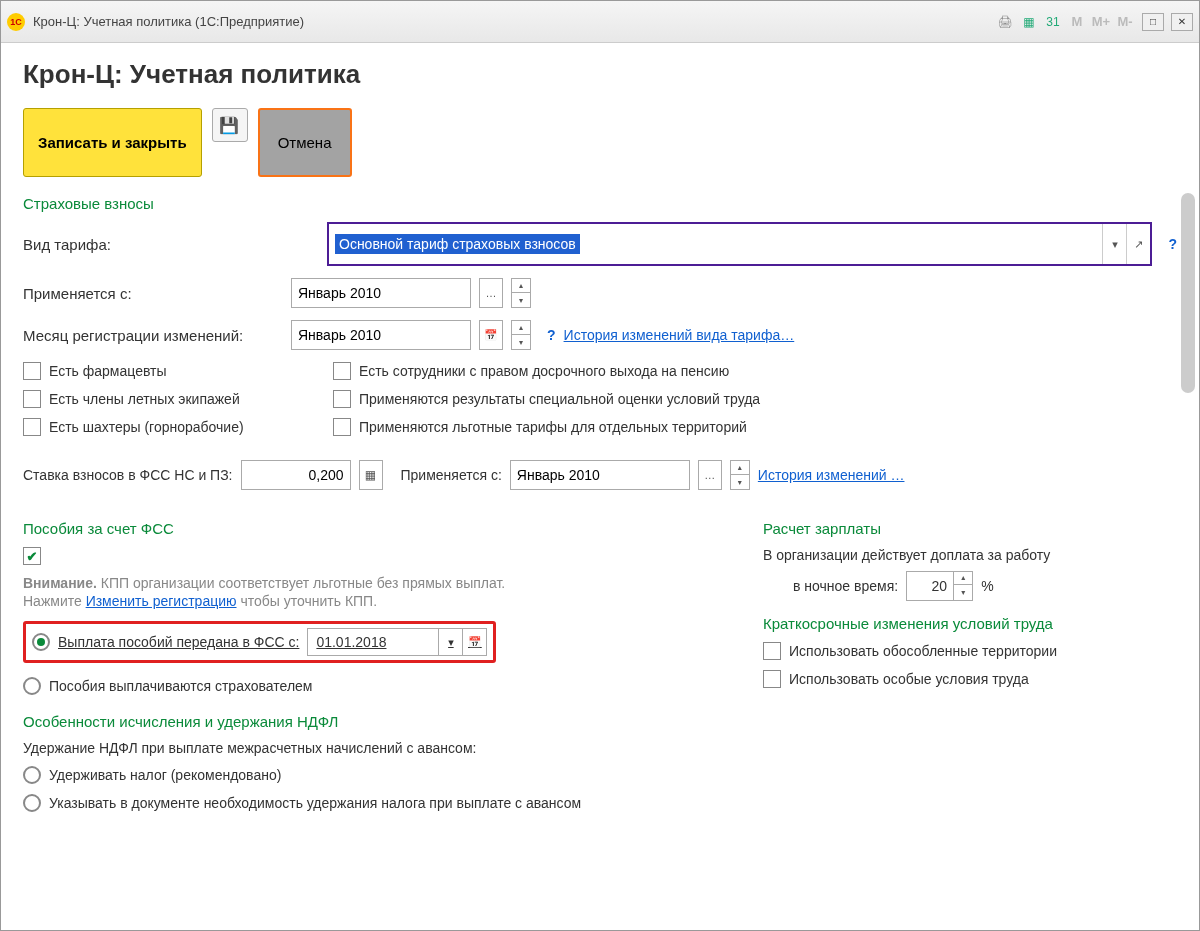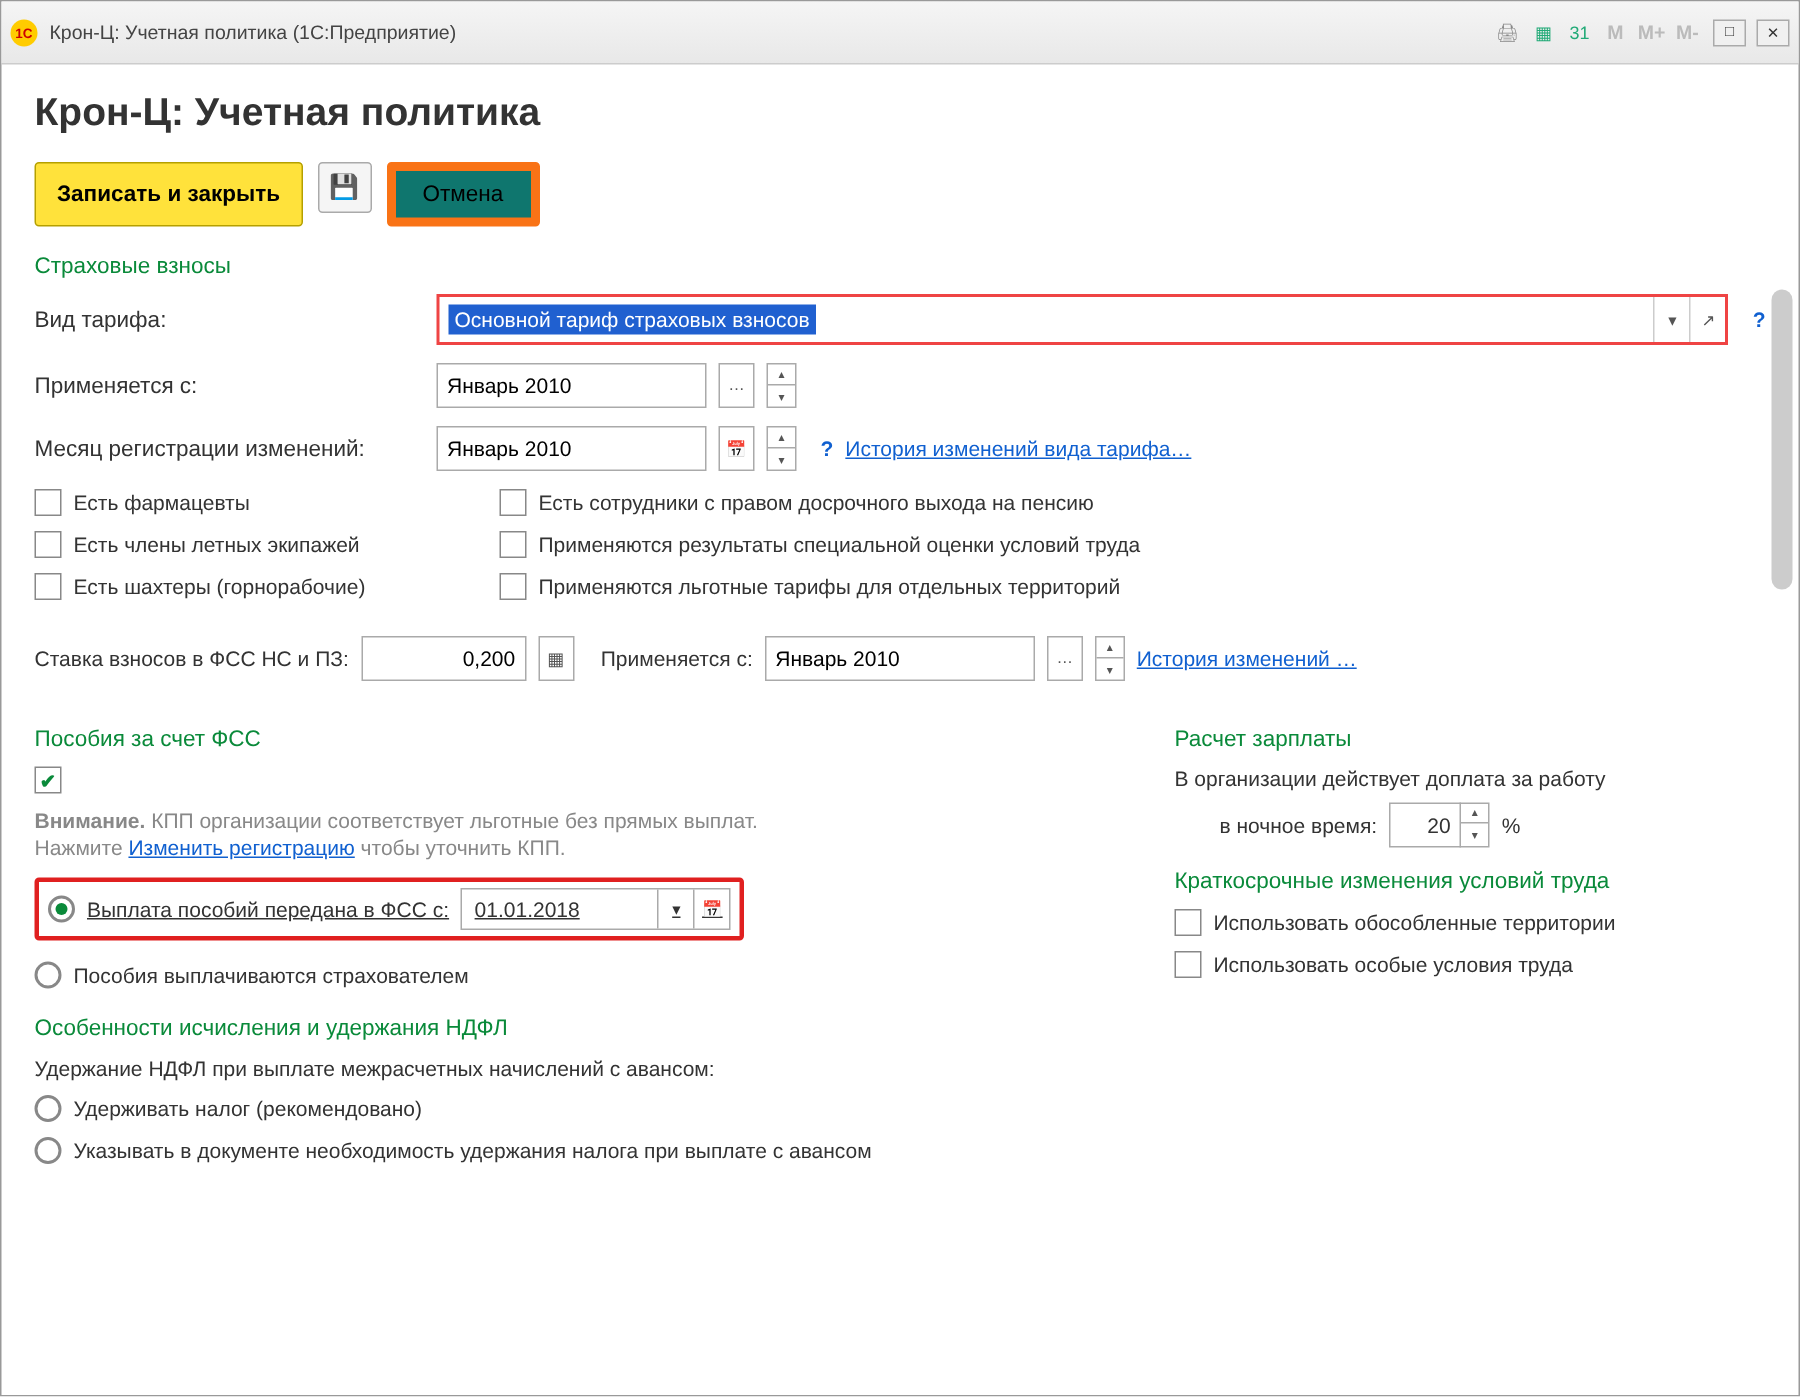--- a/index.html
+++ b/index.html
@@ -11,37 +11,37 @@
 .titlebar .tb-icons { display: flex; gap: 4px; align-items: center; }
 .titlebar .tb-icon { width: 20px; height: 20px; display: flex; align-items: center; justify-content: center; font-size: 12px; color: #888; cursor: pointer; }
 .titlebar .tb-icon.cal { color: #2a7; }
 .titlebar .tb-icon.grey { color: #bbb; font-weight: bold; font-size: 13px; }
 .titlebar .win-btn { width: 22px; height: 18px; border: 1px solid #aaa; background: #f0f0f0; display: flex; align-items: center; justify-content: center; font-size: 10px; margin-left: 3px; cursor: pointer; }
 .content { padding: 16px 22px; position: relative; height: calc(100% - 28px); overflow: hidden; }
 .page-title { font-size: 26px; font-weight: bold; color: #333; margin-bottom: 18px; }
 .toolbar { display: flex; gap: 10px; margin-bottom: 18px; }
 .btn-primary { background: #ffe23b; border: 1px solid #b5a000; padding: 7px 14px; font-weight: bold; font-size: 15px; cursor: pointer; border-radius: 3px; }
 .btn-icon { width: 36px; height: 34px; border: 1px solid #aaa; background: #f5f5f5; display: flex; align-items: center; justify-content: center; cursor: pointer; border-radius: 3px; font-size: 16px; }
-.btn-secondary { border: 6px solid #f97316; background: #0f766e; padding: 7px 18px; font-size: 15px; cursor: pointer; border-radius: 3px; }
+.btn-secondary { border: 2px solid #f97316; background: #a3a3a3; padding: 24px 18px; font-size: 15px; cursor: pointer; border-radius: 3px; }
 .section-title { color: #0a8a3a; font-size: 15px; margin-bottom: 10px; }
 .row { display: flex; align-items: center; margin-bottom: 12px; gap: 8px; }
 .label { width: 260px; font-size: 15px; }
-.input-select { border: 2px solid #ef4444; background: #fff; height: 34px; display: flex; align-items: center; padding: 0 6px; position: relative; flex:1; }
+.input-select { border: 2px solid #4c1d95; background: #fff; height: 44px; display: flex; align-items: center; padding: 0 6px; position: relative; flex:1;margin-left:36px; }
 .input-select .sel-text { background: #2060d0; color: #fff; padding: 2px 4px; }
 .input-select .sel-btns { position: absolute; right: 0; top: 0; bottom: 0; display: flex; }
 .mini-btn { width: 24px; border-left: 1px solid #ccc; display: flex; align-items: center; justify-content: center; cursor: pointer; font-size: 11px; color: #555; }
 .help { color: #1060d0; font-weight: bold; margin-left: 8px; cursor: pointer; }
 .text-input { border: 1px solid #aaa; height: 30px; padding: 0 6px; font-size: 14px; background: #fff; }
 .spin { display: flex; flex-direction: column; border: 1px solid #aaa; height: 30px; }
 .spin div { width: 18px; height: 14px; border-bottom: 1px solid #aaa; display: flex; align-items: center; justify-content: center; font-size: 8px; cursor: pointer; color: #555;}
 .spin div:last-child { border-bottom: none; }
 .link { color: #1060d0; text-decoration: underline; cursor: pointer; }
 .checkbox-row { display: flex; align-items: center; gap: 8px; margin-bottom: 10px; }
 .cb { width: 18px; height: 18px; border: 1px solid #888; background: #fff; display: flex; align-items: center; justify-content: center; cursor: pointer; font-size: 13px; color: #0a8a3a; font-weight: bold; }
-.two-col { display: flex; gap: 40px; }
+.two-col { display: flex; gap: 20px; }
 .col { flex: 1; }
 .muted { color: #888; }
 .radio { width: 18px; height: 18px; border: 2px solid #888; border-radius: 50%; display: flex; align-items: center; justify-content: center; cursor: pointer; flex-shrink: 0; }
 .radio.sel::after { content: ''; width: 8px; height: 8px; background: #0a8a3a; border-radius: 50%; }
 .highlight-box { border: 3px solid #e02020; padding: 4px 6px; display: inline-flex; align-items: center; gap: 8px; border-radius: 3px; text-decoration: underline; }
 .date-input { border: 1px solid #aaa; height: 28px; display: flex; align-items: center; }
 .date-input .di-text { padding: 0 8px; width: 130px; }
 .date-input .di-btn { width: 24px; border-left: 1px solid #aaa; height: 100%; display: flex; align-items: center; justify-content: center; cursor: pointer; font-size: 11px; }
 .num-input-wrap { display: flex; align-items: center; border: 1px solid #aaa; height: 30px; }
 .num-input-wrap .ni-val { width: 46px; text-align: right; padding: 0 6px; }

